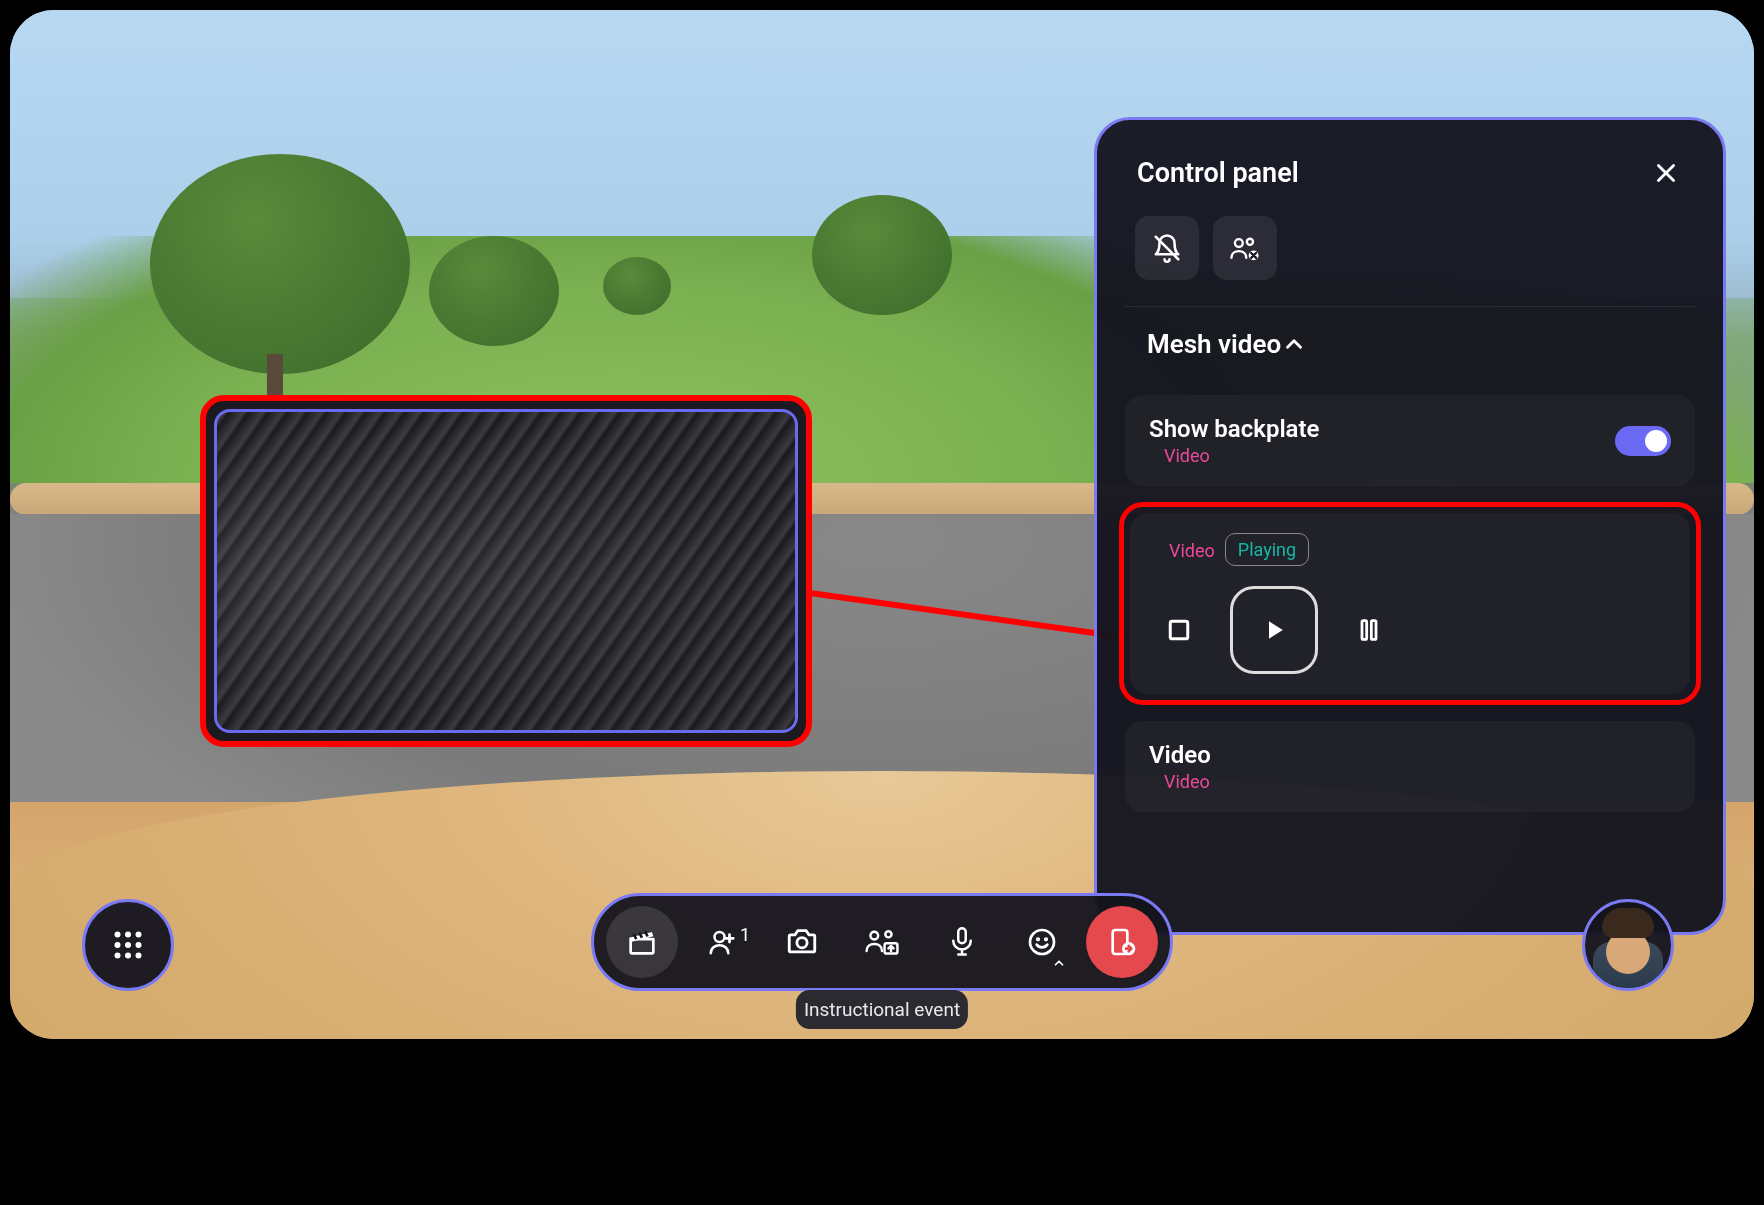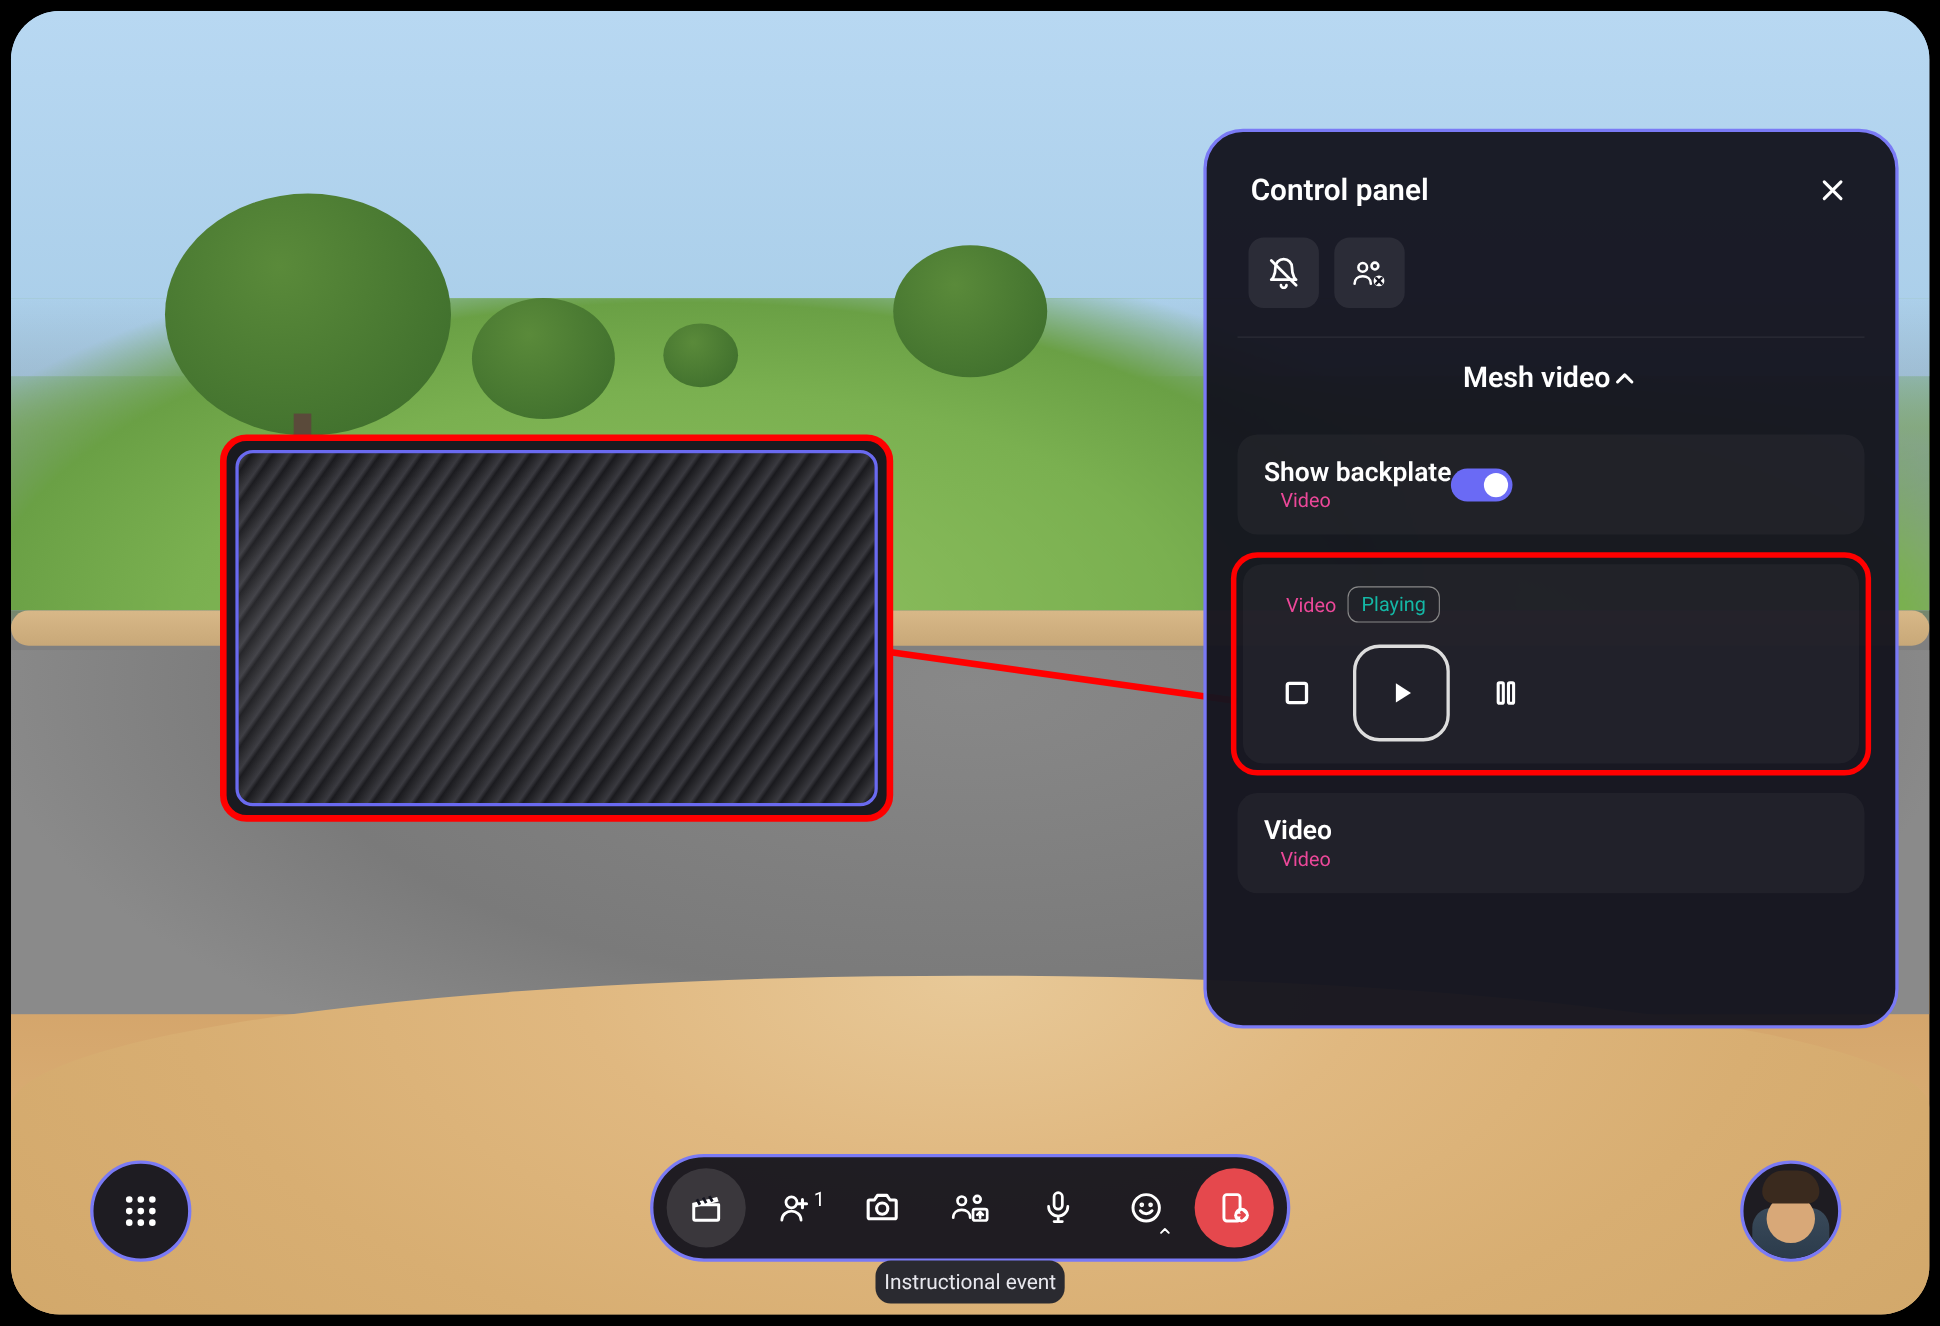--- a/index.html
+++ b/index.html
@@ -9,21 +9,21 @@
     width: 1764px;
     height: 1205px;
     overflow: hidden;
     position: relative;
   }
   .viewport {
     position: absolute;
     top: 10px;
     left: 10px;
     width: 1744px;
-    height: 1185px;
+    height: 1029px;
     border-radius: 44px;
     overflow: hidden;
     background: linear-gradient(to bottom,
       #b5d4f0 0%, #b5d4f0 20%, #9cc5e8 25%, #7fb85a 32%, #6ea850 37%, #5d9845 42%,
       #808080 48%, #808080 72%, #d4a56b 76%, #e0b87f 100%);
   }
   .sky { position:absolute; top:0; left:0; right:0; height:28%; background:linear-gradient(to bottom,#b8d8f2 0%,#a8cde8 100%); }
   .hills { position:absolute; top:22%; left:0; right:0; height:24%; background:radial-gradient(ellipse 900px 400px at 35% 100%, #8fc060 0%, #7ab050 50%, #6aa045 70%, transparent 85%), radial-gradient(ellipse 700px 300px at 75% 110%, #8fc060 0%, #7ab050 60%, transparent 85%), linear-gradient(to bottom, transparent 0%, #8a9aa5 80%); }
   .tree { position:absolute; border-radius:50%; background:radial-gradient(circle at 40% 30%, #5a8a3a, #3a6a2a); }
   .tree1 { top:14%; left:8%; width:260px; height:220px; }
@@ -57,25 +57,25 @@
     background:rgba(20,20,30,0.96); border:3px solid #7a7af5; border-radius:36px;
     color:#fff; padding:28px 8px 8px 8px; display:flex; flex-direction:column;
   }
   .cp-header { display:flex; justify-content:space-between; align-items:center; padding:8px 32px 26px 32px; }
   .cp-title { font-size:27px; font-weight:600; }
   .cp-close { width:34px; height:34px; cursor:pointer; display:flex; align-items:center; justify-content:center; }
   .cp-icon-row { display:flex; gap:14px; padding:0 30px 26px 30px; }
   .cp-icon-btn { width:64px; height:64px; border-radius:14px; background:rgba(255,255,255,0.08); display:flex; align-items:center; justify-content:center; cursor:pointer; }
 
   .cp-section { margin:0 20px; padding:18px 18px; border-top:1px solid rgba(255,255,255,0.08); }
-  .cp-section-head { display:flex; justify-content:center; align-items:center; cursor:pointer; padding:4px 4px 8px 4px;}
+  .cp-section-head { display:flex; justify-content:flex-start; align-items:center; cursor:pointer; padding:4px 4px 8px 4px;}
   .cp-section-title { font-size:26px; font-weight:600; }
 
   .cp-card { background:rgba(255,255,255,0.04); border-radius:18px; margin:10px 20px; padding:20px 24px; }
-  .cp-card-row { display:flex; align-items:center; }
+  .cp-card-row { display:flex; justify-content:space-between; align-items:center; }
   .cp-label { font-size:24px; font-weight:600; color:#fff; }
   .cp-sub { font-size:18px; color:#ec4899; margin-top:2px;margin-left:15px; }
 
   .toggle { width:56px; height:30px; border-radius:15px; background:#6a6af5; position:relative; cursor:pointer; }
   .toggle::after { content:""; position:absolute; right:4px; top:4px; width:22px; height:22px; border-radius:50%; background:#fff; }
 
   .playstate-outline { border:5px solid #ff0000; border-radius:24px; margin:6px 14px; padding:0; }
   .playstate-outline .cp-card { margin:6px; background:rgba(255,255,255,0.04); }
   .status-chip { display:inline-block; border:1.5px solid #888; border-radius:10px; padding:5px 12px; font-size:18px; color:#14b8a6; margin-left:10px; }
   .play-controls { display:flex; align-items:center; gap:26px; margin-top:20px; }

